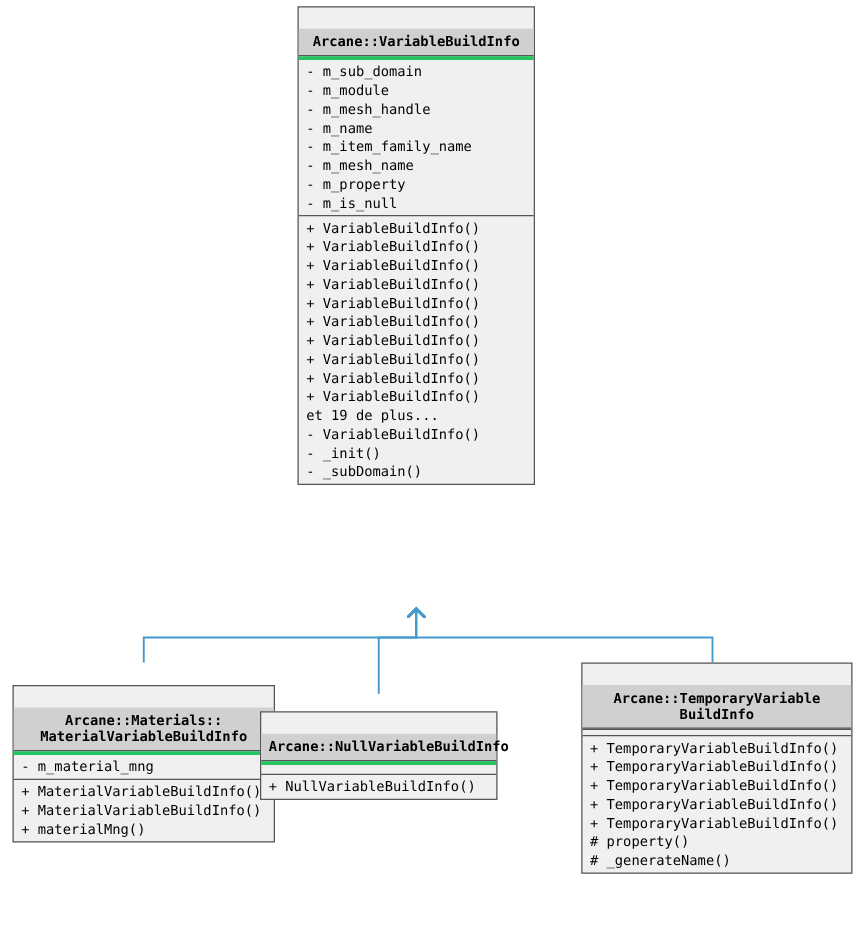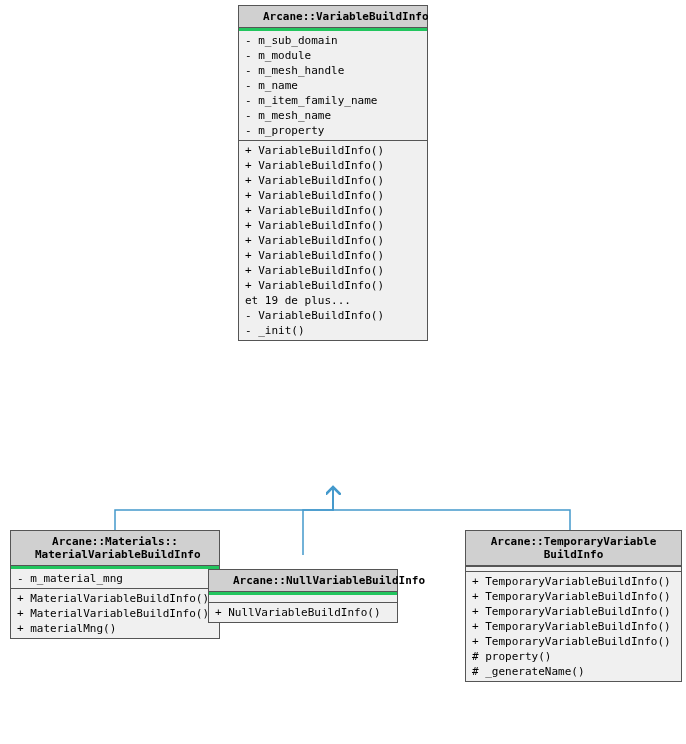--- a/index.html
+++ b/index.html
@@ -29,22 +29,23 @@
       position: absolute;
       background: #f0f0f0;
       border: 1.5px solid #555;
       z-index: 1;
     }
     .uml-box .class-header {
       background: #d0d0d0;
       border-bottom: 1.5px solid #555;
       text-align: center;
       font-weight: bold;
-      padding: 4px 24px;
+      padding: 4px 6px;
       font-size: 11px;
+      margin-top: 17px;
     }
     .uml-box .class-section {
       border-top: 3px solid #22c55e;
       padding: 2px 6px;
     }
     .uml-box .class-section:first-of-type {
       border-top: none;
     }
     .uml-box .member {
       padding: 1px 0;
@@ -77,39 +78,41 @@
   <div class="uml-box" style="left:238px; top:5px; width:190px;">
     <div class="class-header">Arcane::VariableBuildInfo</div>
     <div class="class-section fields-section">
       <div class="member field">- m_sub_domain</div>
       <div class="member field">- m_module</div>
       <div class="member field">- m_mesh_handle</div>
       <div class="member field">- m_name</div>
       <div class="member field">- m_item_family_name</div>
       <div class="member field">- m_mesh_name</div>
       <div class="member field">- m_property</div>
+      <div class="member field">- m_is_null</div>
     </div>
     <div class="class-section methods-section" style="border-top:1.5px solid #555;">
       <div class="member method">+ VariableBuildInfo()</div>
       <div class="member method">+ VariableBuildInfo()</div>
       <div class="member method">+ VariableBuildInfo()</div>
       <div class="member method">+ VariableBuildInfo()</div>
       <div class="member method">+ VariableBuildInfo()</div>
       <div class="member method">+ VariableBuildInfo()</div>
       <div class="member method">+ VariableBuildInfo()</div>
       <div class="member method">+ VariableBuildInfo()</div>
       <div class="member method">+ VariableBuildInfo()</div>
       <div class="member method">+ VariableBuildInfo()</div>
       <div class="member method">et 19 de plus...</div>
       <div class="member method">- VariableBuildInfo()</div>
       <div class="member method">- _init()</div>
+      <div class="member method">- _subDomain()</div>
     </div>
   </div>
 
-  <div class="uml-box" style="left:10px; top:530px; width:210px;">
+  <div class="uml-box" style="left:10px; top:548px; width:210px;">
     <div class="class-header">
       Arcane::Materials::<br>MaterialVariableBuildInfo
     </div>
     <div class="class-section fields-section">
       <div class="member field">- m_material_mng</div>
     </div>
     <div class="class-section methods-section" style="border-top:1.5px solid #555;">
       <div class="member method">+ MaterialVariableBuildInfo()</div>
       <div class="member method">+ MaterialVariableBuildInfo()</div>
       <div class="member method">+ materialMng()</div>

